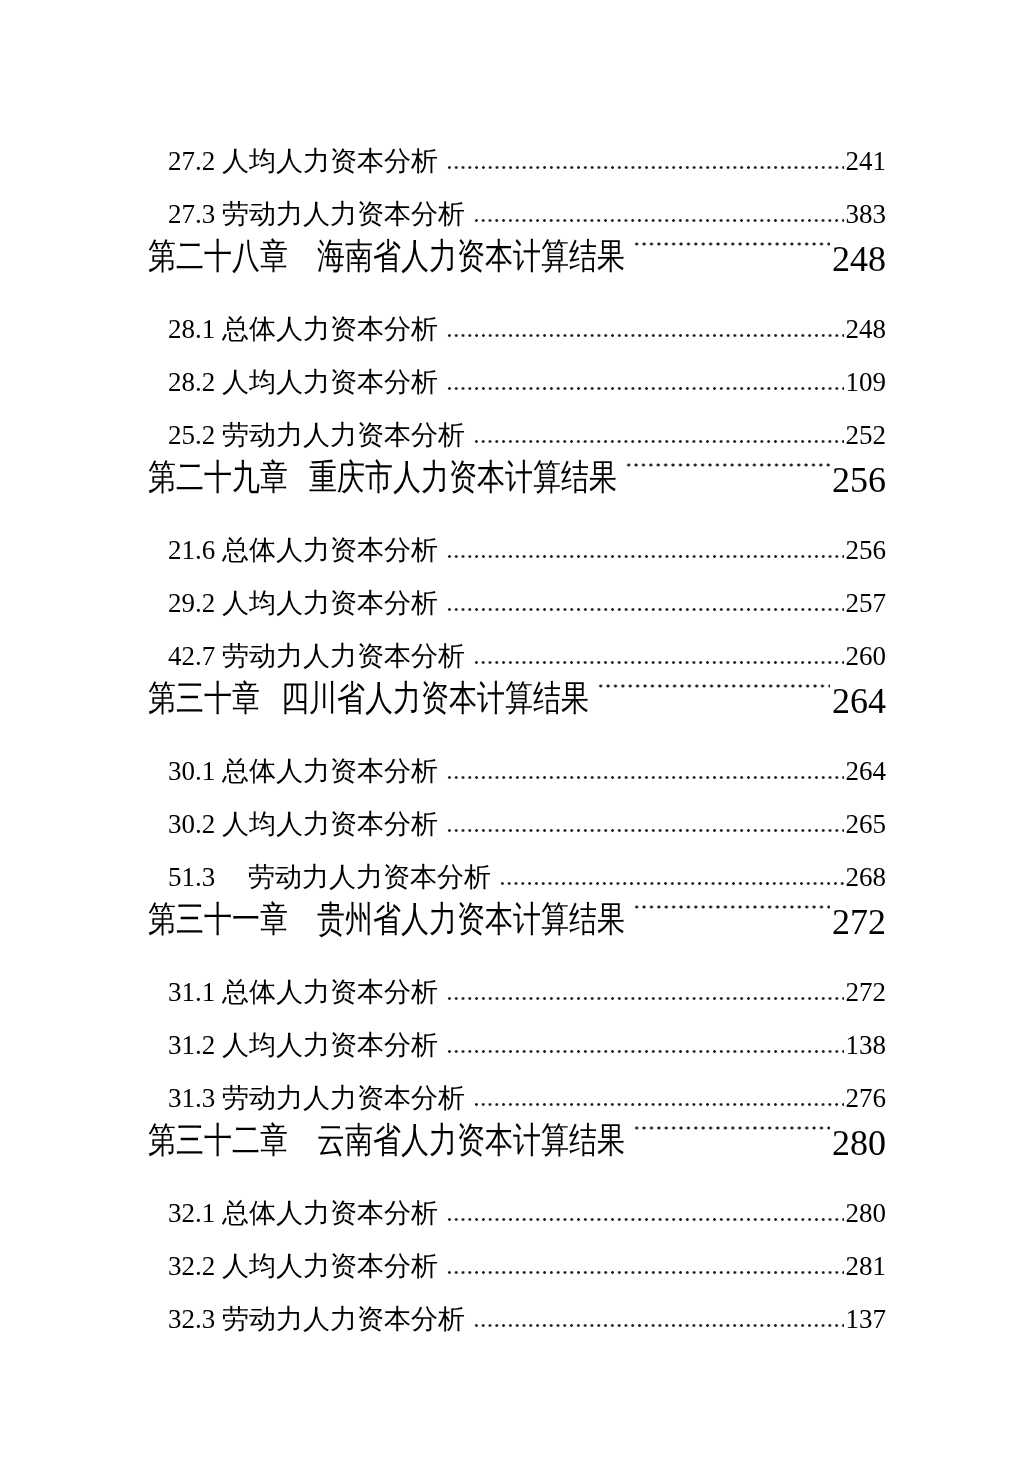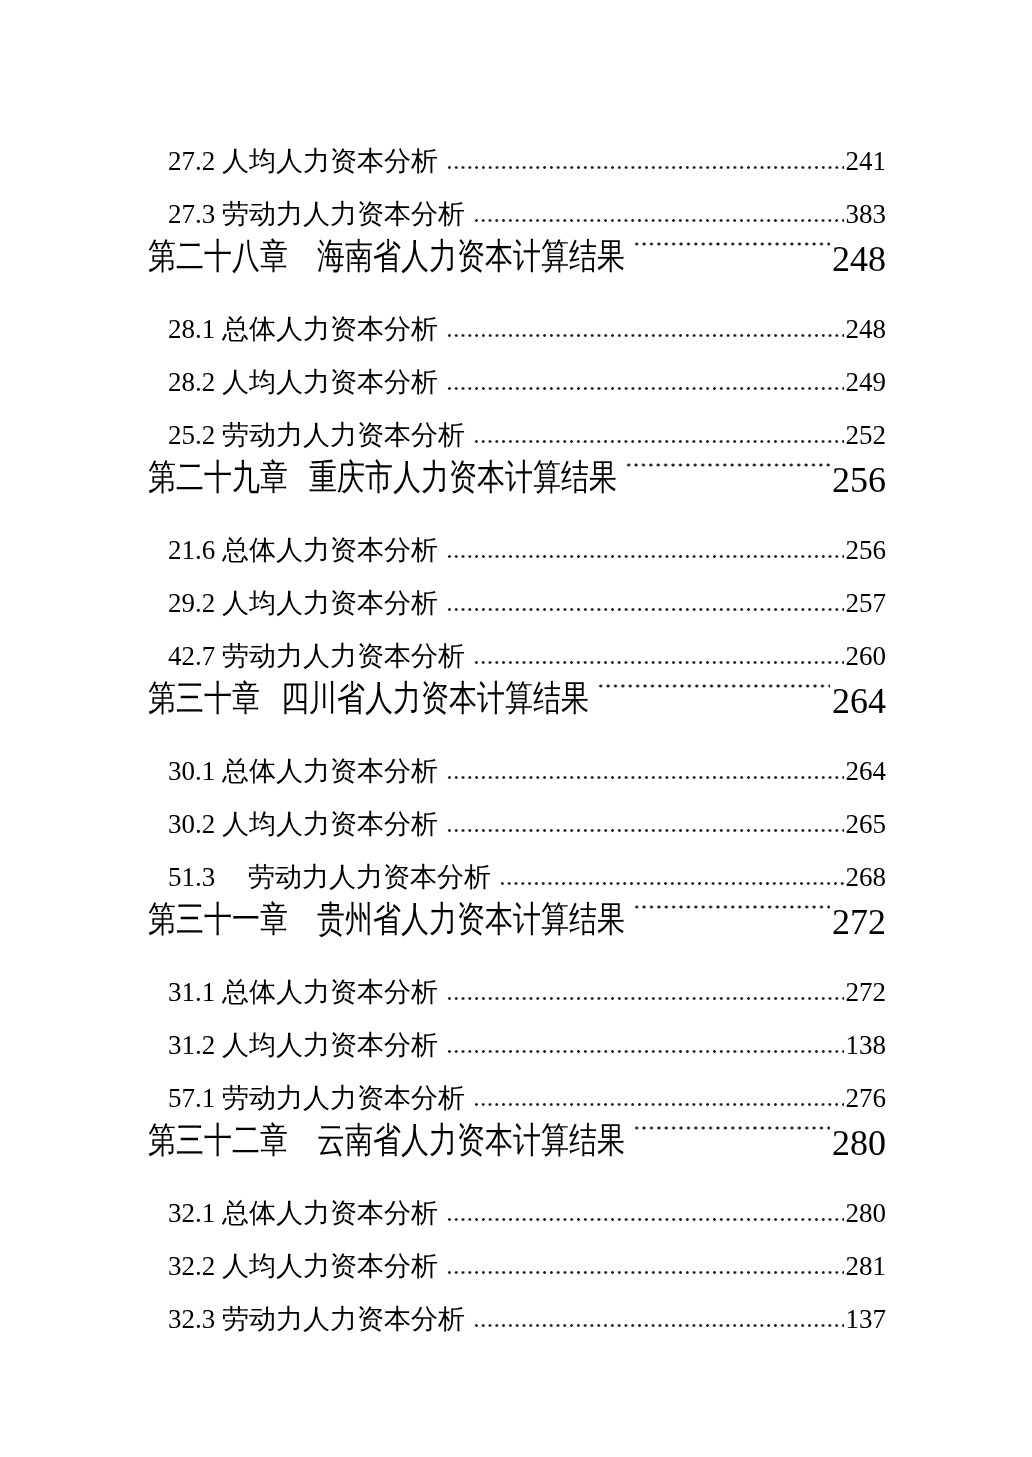--- a/index.html
+++ b/index.html
@@ -120,21 +120,21 @@
     <span class="item-num">28.1</span>
     <span class="item-title">总体人力资本分析</span>
     <span class="leader"></span>
     <span class="page-num">248</span>
   </div>
 
   <div class="row sub">
     <span class="item-num">28.2</span>
     <span class="item-title">人均人力资本分析</span>
     <span class="leader"></span>
-    <span class="page-num">249</span>
+    <span class="page-num">109</span>
   </div>
 
   <div class="row sub">
     <span class="item-num">25.2</span>
     <span class="item-title">劳动力人力资本分析</span>
     <span class="leader"></span>
     <span class="page-num">252</span>
   </div>
 
   <div class="row chapter">
@@ -211,21 +211,21 @@
   </div>
 
   <div class="row sub">
     <span class="item-num">31.2</span>
     <span class="item-title">人均人力资本分析</span>
     <span class="leader"></span>
     <span class="page-num">138</span>
   </div>
 
   <div class="row sub">
-    <span class="item-num">57.1</span>
+    <span class="item-num">31.3</span>
     <span class="item-title">劳动力人力资本分析</span>
     <span class="leader"></span>
     <span class="page-num">276</span>
   </div>
 
   <div class="row chapter gap-wide">
     <span class="chapter-text">
       <span class="chapter-label">第三十二章</span><span class="chapter-title">云南省人力资本计算结果</span>
     </span>
     <span class="leader"></span>

